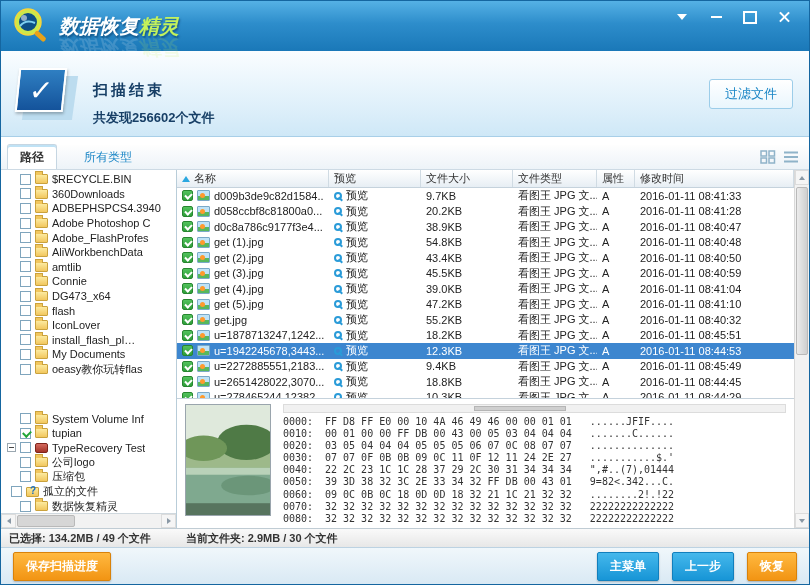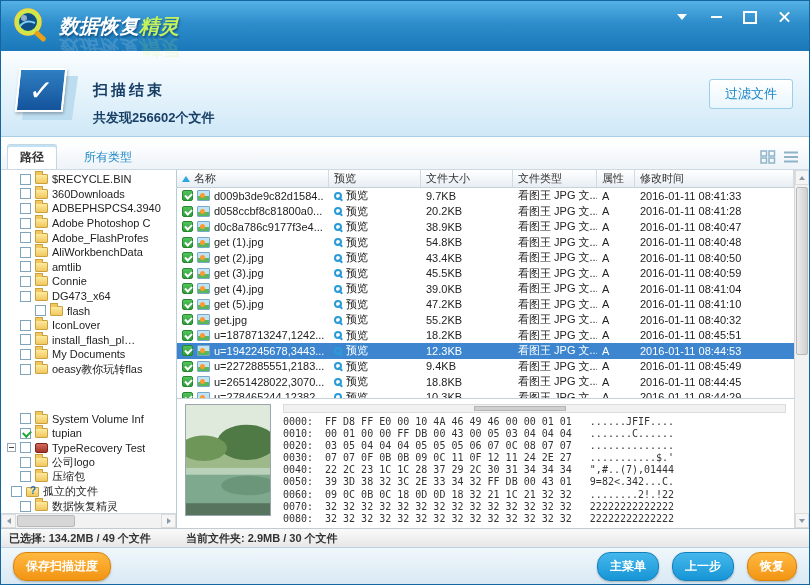--- a/index.html
+++ b/index.html
@@ -122,21 +122,21 @@
 
   
   .statusbar { height:19px; flex:0 0 auto; display:flex; align-items:center; font-size:11px; font-weight:bold; color:#333;
     background:linear-gradient(#fafafa,#e7e7e7); border-top:1px solid #c0ccd4; }
   .status-selected { width:177px; padding-left:8px; flex:0 0 auto; overflow:hidden; white-space:nowrap; }
   .status-folder { padding-left:8px; overflow:hidden; white-space:nowrap; }
 
   
   .footer { height:37px; flex:0 0 auto; display:flex; align-items:center; padding:0 12px;
     background:linear-gradient(#f0f7fb,#d9e9f4); border-top:1px solid #bcd2e2; }
-  .btn { font-size:12px; font-weight:bold; color:#fff; border-radius:13px; padding:5px 12px; cursor:pointer;
+  .btn { font-size:12px; font-weight:bold; color:#fff; border-radius:2px; padding:5px 12px; cursor:pointer;
     box-shadow:0 1px 2px rgba(0,0,0,.25); white-space:nowrap; }
   .btn-orange { background:linear-gradient(#ffb940,#f29413); border:1px solid #d9820a; }
   .btn-blue { background:linear-gradient(#45b8ec,#1795d6); border:1px solid #117fbd; }
   .footer-right { margin-left:auto; display:flex; gap:13px; }
 </style>
 </head>
 <body>
 
 <div class="window">
 
@@ -249,21 +249,21 @@
     <span class="tree-cb"></span>
     <span class="tree-ico ico-folder"></span>
     <span class="tree-label">Connie</span>
   </div>
           <div class="tree-item" style="padding-left: 19px;">
 
     <span class="tree-cb"></span>
     <span class="tree-ico ico-folder"></span>
     <span class="tree-label">DG473_x64</span>
   </div>
-          <div class="tree-item" style="padding-left: 34px;">
+          <div class="tree-item" style="padding-left: 19px;">
 
     <span class="tree-cb"></span>
     <span class="tree-ico ico-folder"></span>
     <span class="tree-label">flash</span>
   </div>
           <div class="tree-item" style="padding-left: 19px;">
 
     <span class="tree-cb"></span>
     <span class="tree-ico ico-folder"></span>
     <span class="tree-label">IconLover</span>

